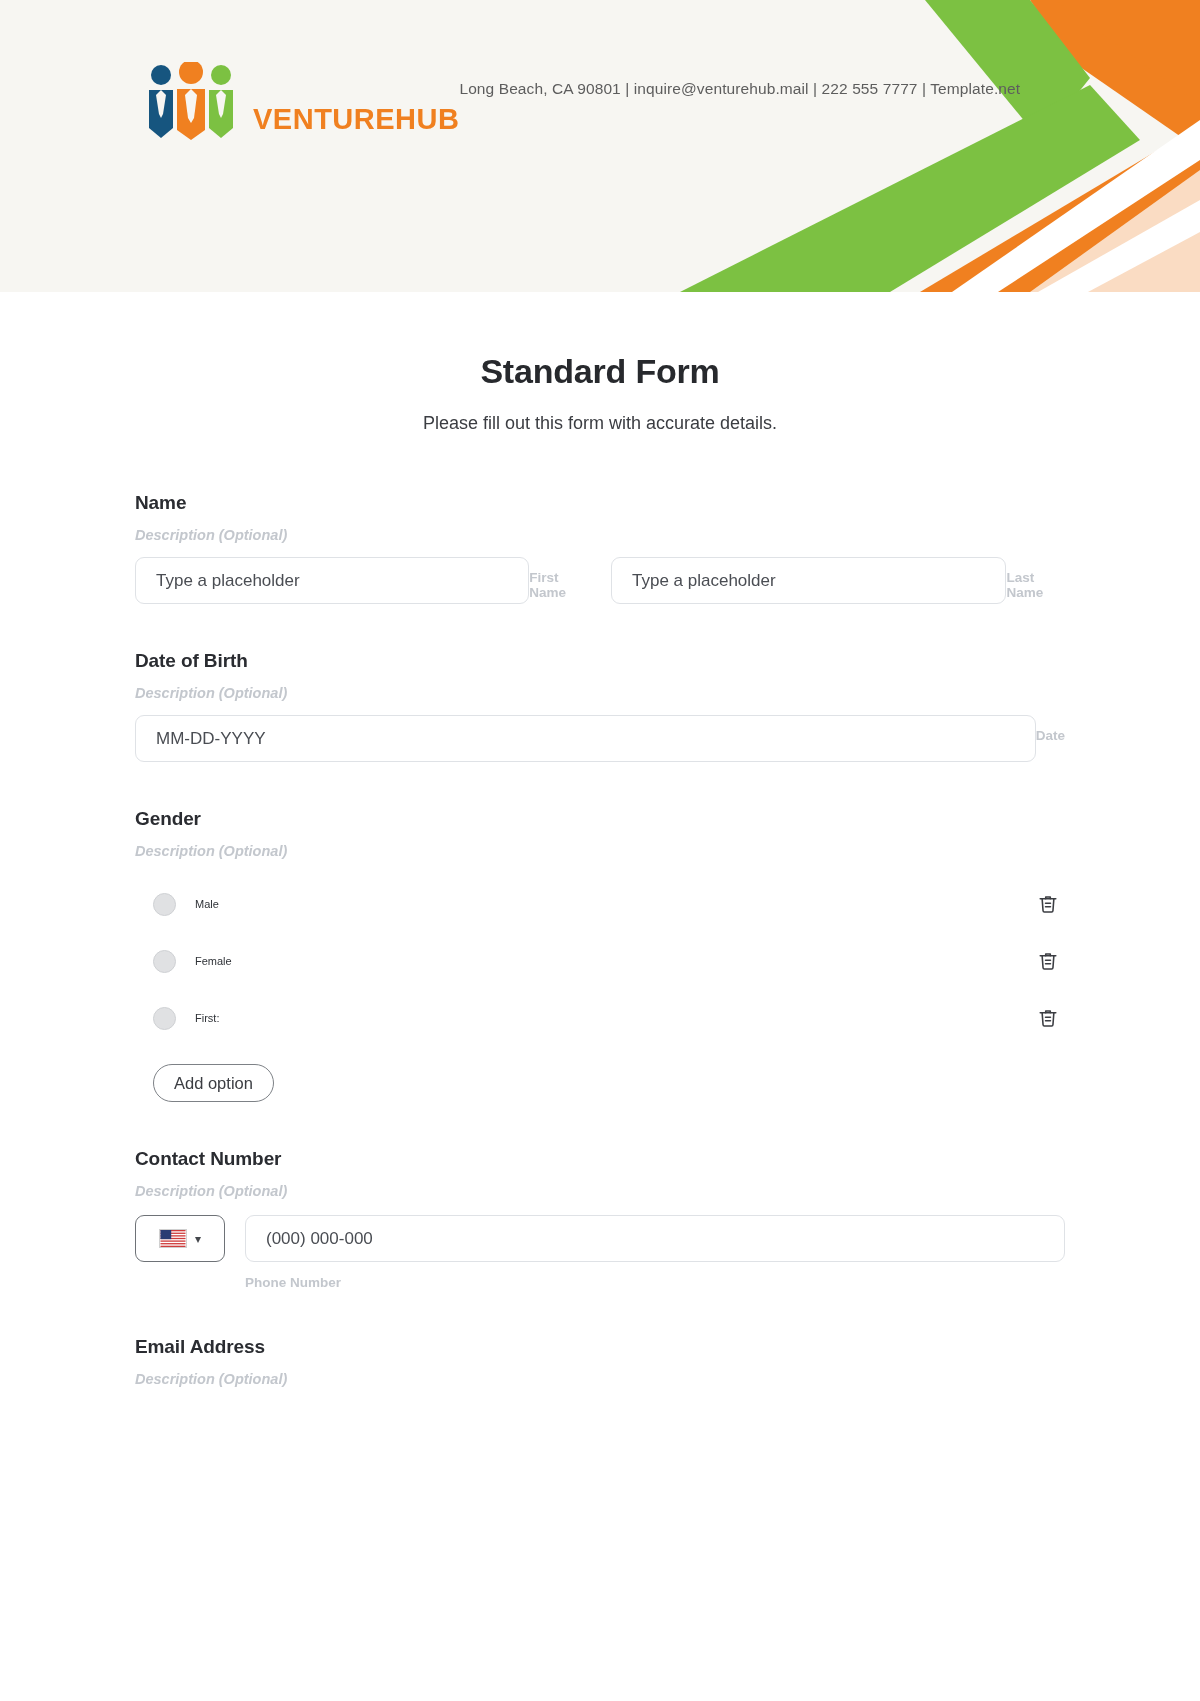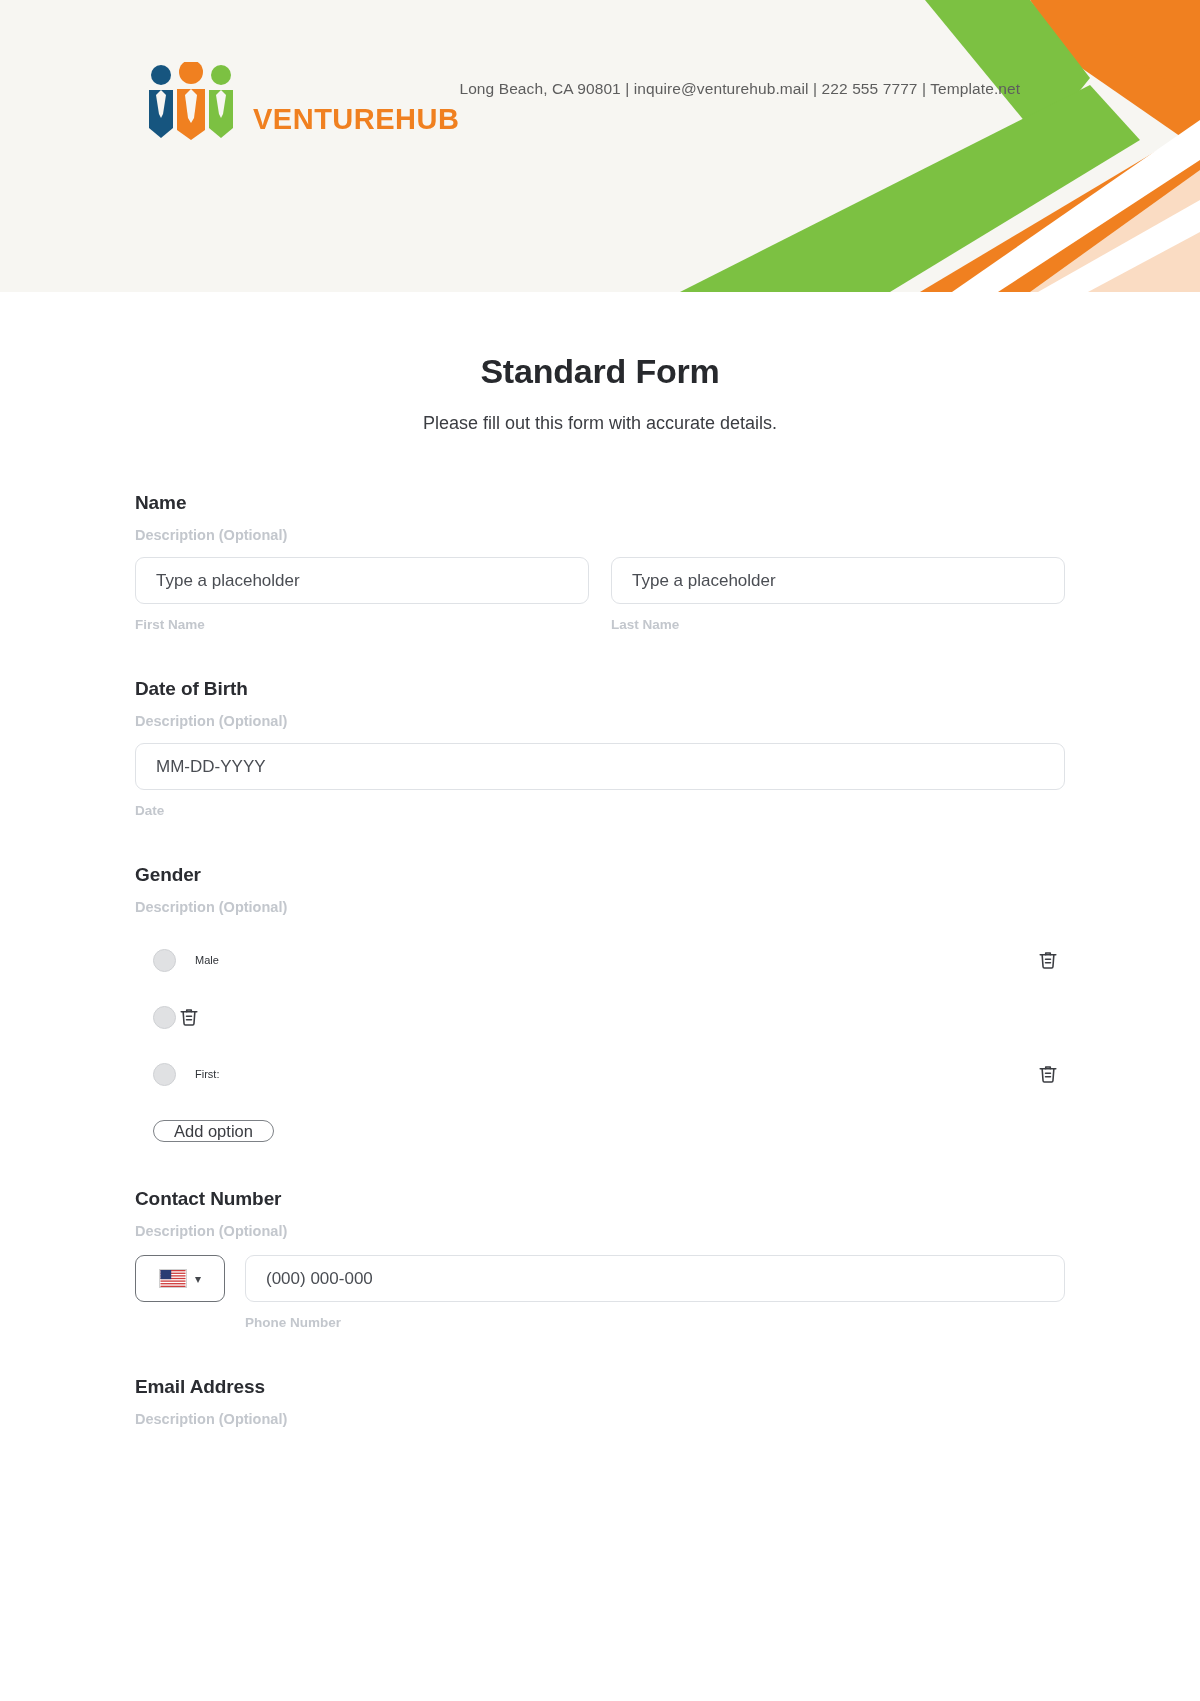--- a/index.html
+++ b/index.html
@@ -82,31 +82,32 @@
   .field.first { margin-top: 58px; }
 
   .field-label {
     font-size: 19px;
     font-weight: bold;
     color: #2a2c31;
     letter-spacing: -0.1px;
   }
   .field-desc {
     font-size: 14.5px;
+    font-style: italic;
     font-weight: bold;
     color: #c3c7cd;
     margin-top: 13px;
   }
 
   .input-row {
     display: flex;
     gap: 22px;
     margin-top: 14px;
   }
-  .input-col { flex: 1; display: flex; flex-direction: column; }
+  .input-col { flex: 1; display: flex; flex-direction: row; }
 
   .text-input {
     height: 47px;
     border: 1px solid #dfe2e6;
     border-radius: 9px;
     background: #fff;
     font-family: "Liberation Sans", sans-serif;
     font-size: 17px;
     color: #3b3d42;
     padding: 0 20px;
@@ -147,21 +148,21 @@
   .trash-btn {
     width: 26px; height: 26px;
     display: flex; align-items: center; justify-content: center;
     margin-right: 4px;
     cursor: pointer;
     background: none; border: none; padding: 0;
   }
   .add-option {
     margin-left: 18px;
     margin-top: 8px;
-    height: 22px;
+    height: 38px;
     padding: 0 20px;
     border: 1px solid #7d8186;
     border-radius: 19px;
     background: #fff;
     font-family: "Liberation Sans", sans-serif;
     font-size: 16.5px;
     color: #3b3d42;
     cursor: pointer;
   }
 
@@ -280,20 +281,21 @@
               <path d="M9.5 6.2V4.4h5v1.8"></path>
             <path d="M5.6 6.2l1 13.2a1.4 1.4 0 001.4 1.3h8a1.4 1.4 0 001.4-1.3l1-13.2"></path>
             <path d="M9.3 11.2h5.4"></path>
               <path d="M9.3 15h5.4"></path>
           </svg>
         </button>
       </div>
 
       <div class="option-row">
         <span class="radio-dot"></span>
+        <span class="option-label">Female</span>
         <button class="trash-btn">
           <svg width="22" height="22" viewBox="0 0 24 24" fill="none" stroke="#3b3d42" stroke-width="1.7" stroke-linecap="round" stroke-linejoin="round">
             <path d="M3.5 6.2h17"></path>
               <path d="M9.5 6.2V4.4h5v1.8"></path>
             <path d="M5.6 6.2l1 13.2a1.4 1.4 0 001.4 1.3h8a1.4 1.4 0 001.4-1.3l1-13.2"></path>
             <path d="M9.3 11.2h5.4"></path>
               <path d="M9.3 15h5.4"></path>
           </svg>
         </button>
       </div>

